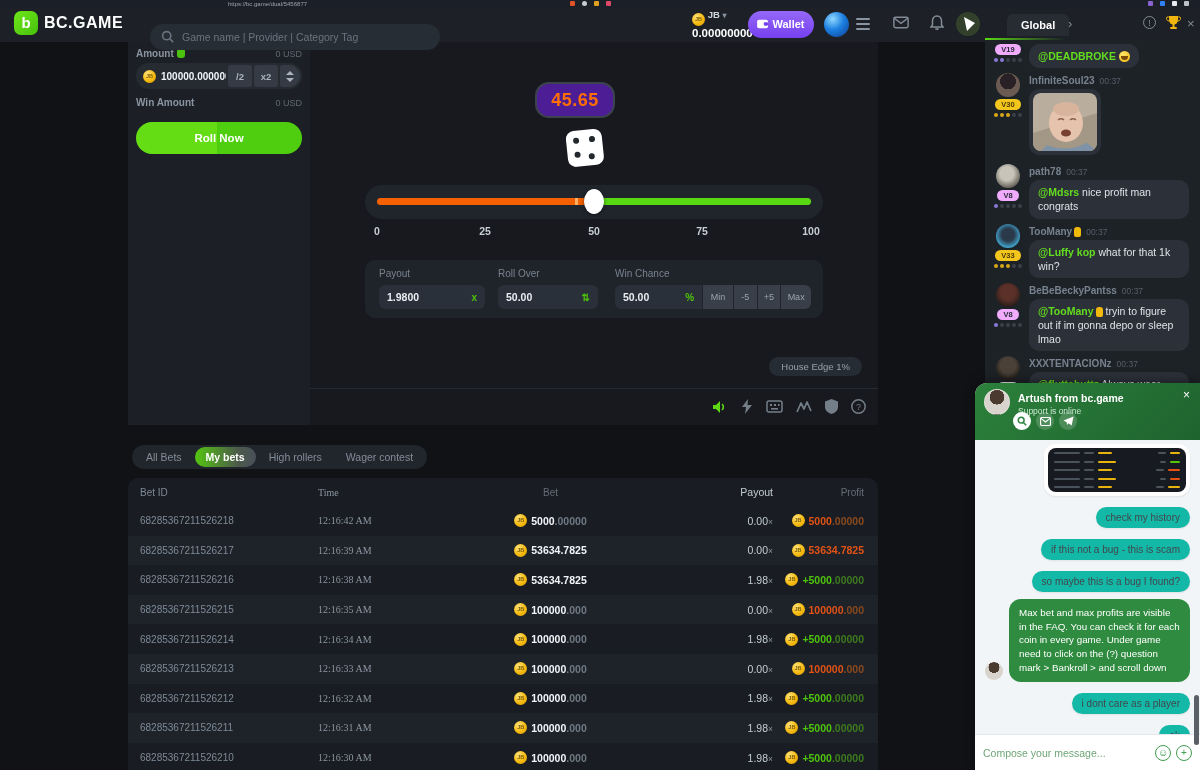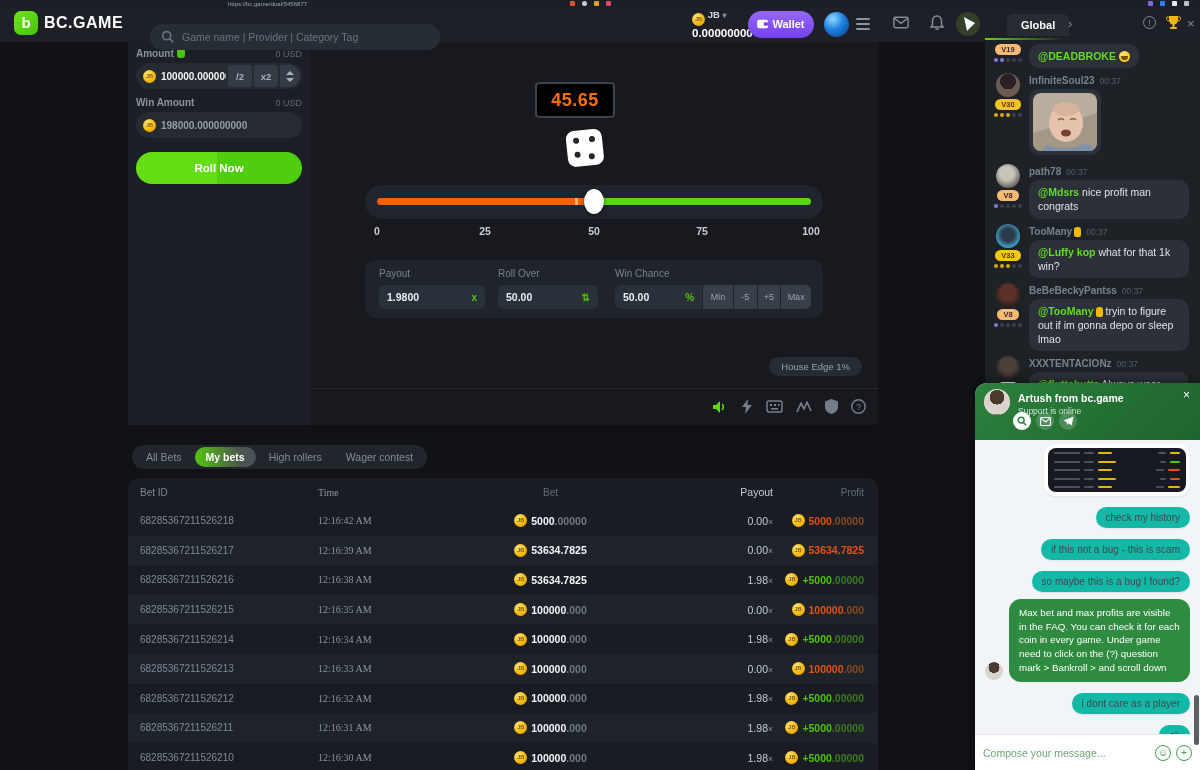--- a/index.html
+++ b/index.html
@@ -63,21 +63,21 @@
   .tri-up { width:0; height:0; border-left:4px solid transparent; border-right:4px solid transparent;
     border-bottom:4px solid #aab3bc; }
   .tri-dn { width:0; height:0; border-left:4px solid transparent; border-right:4px solid transparent;
     border-top:4px solid #aab3bc; }
   .roll-btn { margin-top:14px; height:32px; border-radius:16px; color:#fff; font-size:11.5px;
     font-weight:bold; text-align:center; line-height:32px; cursor:pointer;
     background:linear-gradient(90deg,#64dd15 0 49%,#4fce0f 49%); }
 
   .stage { left:182px; top:0; width:568px; height:383px; position:absolute; background:#17191e; }
   .result-box { left:225px; top:40px; width:80px; height:36px; border:2px solid #3b434c;
-    border-radius:4px; background:#000000; color:#ff6f04; font-size:18px; font-weight:bold;
+    border-radius:14px; background:#4c1d95; color:#ff6f04; font-size:18px; font-weight:bold;
     text-align:center; line-height:32px; letter-spacing:.5px; }
   .dice { left:246px; top:84px; }
   .slider-wrap { left:55px; top:143px; width:458px; height:34px; background:#20252c; border-radius:17px; }
   .track { position:absolute; left:12px; right:12px; top:13px; height:7px; border-radius:4px;
     background:linear-gradient(90deg,#f56102 0 50%,#58d813 50%); }
   .marker { position:absolute; top:0; width:3px; height:7px; background:#ffb066; left:45.65%; }
   .handle { position:absolute; left:calc(50% - 10px); top:-9px; width:20px; height:25px;
     border-radius:50%; background:#fff; box-shadow:0 1px 4px rgba(0,0,0,.5); cursor:grab; }
   .ticks { left:55px; top:183px; width:458px; height:12px; }
   .tick { position:absolute; transform:translateX(-50%); font-size:10.5px; font-weight:bold; color:#c6cdd4; }
@@ -137,21 +137,21 @@
   .chat-next { position:absolute; left:83px; top:8px; color:#828c98; font-size:13px; cursor:pointer; }
   .chat-ic { position:absolute; top:8px; cursor:pointer; }
   .info-circle { width:13px; height:13px; border:1px solid #828c98; border-radius:50%;
     color:#828c98; font-size:9px; text-align:center; line-height:12px; }
   .chat-close { color:#828c98; font-size:13px; }
   .msgs { position:absolute; left:0; top:32px; width:215px; bottom:0; overflow:hidden; padding:4px 8px; }
   .msg { display:flex; gap:6px; margin-bottom:5px; }
   .rail { width:30px; flex-shrink:0; display:flex; flex-direction:column; align-items:center; }
   .cav { width:24px; height:24px; border-radius:50%; margin-bottom:2px; }
   .badge { padding:1px 6px; border-radius:7px; font-size:7.5px; font-weight:bold; }
-  .badge.purple { background:#fdba74; color:#272b33; }
+  .badge.purple { background:#f0abfc; color:#272b33; }
   .badge.gold { background:#f2c61d; color:#4d3a05; }
   .badge.silver { background:#e9edf1; color:#333; }
   .dots { display:flex; gap:2px; margin-top:3px; }
   .dot { width:4px; height:4px; border-radius:50%; background:#3a4049; }
   .dot.on-p { background:#8a79d8; } .dot.on-g { background:#d8a718; } .dot.on-s { background:#9aa3ad; }
   .meta { font-size:10px; color:#78828e; font-weight:bold; margin:2px 0 3px; }
   .meta .time { font-size:8.5px; color:#555e68; font-weight:normal; margin-left:5px; }
   .bubble { display:inline-block; background:#2c3139; border-radius:10px; padding:5px 9px;
     font-size:10.5px; color:#dde2e8; line-height:1.35; max-width:160px; }
   .mention { color:#63dd1f; font-weight:bold; }
@@ -276,24 +276,20 @@
       <span class="seg s2">x2</span>
       <span class="seg st">
           <span class="tri-up"></span>
           <span class="tri-dn"></span>
         </span>
     </div>
     <div class="lbl-row" style="margin-top:8px">
       <span class="lbl">Win Amount</span>
       <span class="usd">0 USD</span>
     </div>
-    <div class="amt-input">
-      <span class="coin">JB</span>
-      <span class="amt-val dim">198000.000000000</span>
-    </div>
     <div class="roll-btn">Roll Now</div>
   </div>
 
   <div class="stage">
     <div class="abs result-box">45.65</div>
     <svg class="abs dice" width="56" height="46" viewBox="0 0 56 46">
       <g transform="rotate(-6 28 23)">
         <rect x="11" y="4" width="36" height="36" rx="8" fill="#fff"></rect>
         <circle cx="21" cy="14" r="3" fill="#23272e"></circle>
           <circle cx="37" cy="14" r="3" fill="#23272e"></circle>

